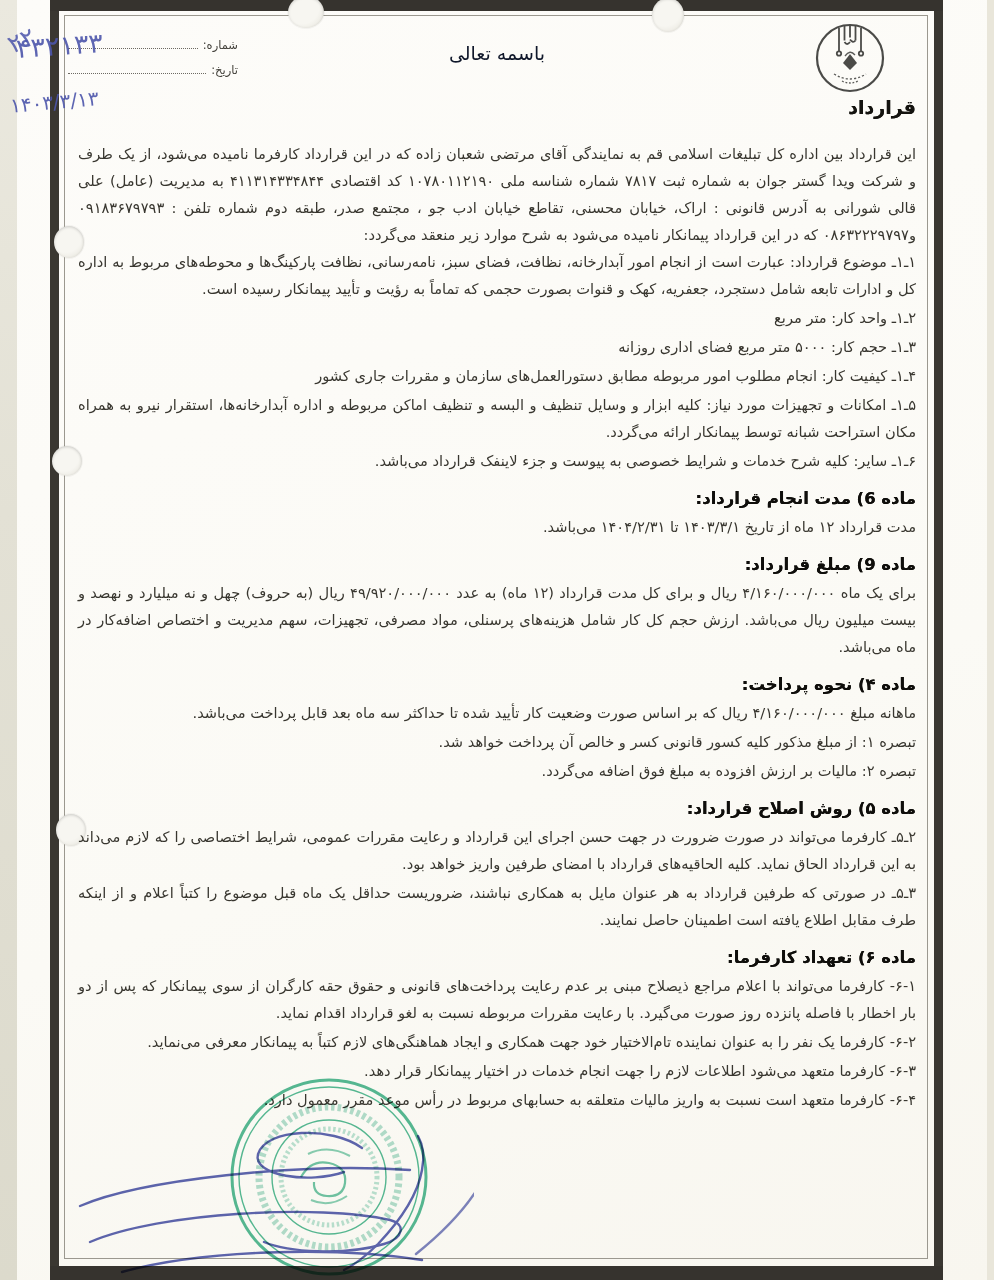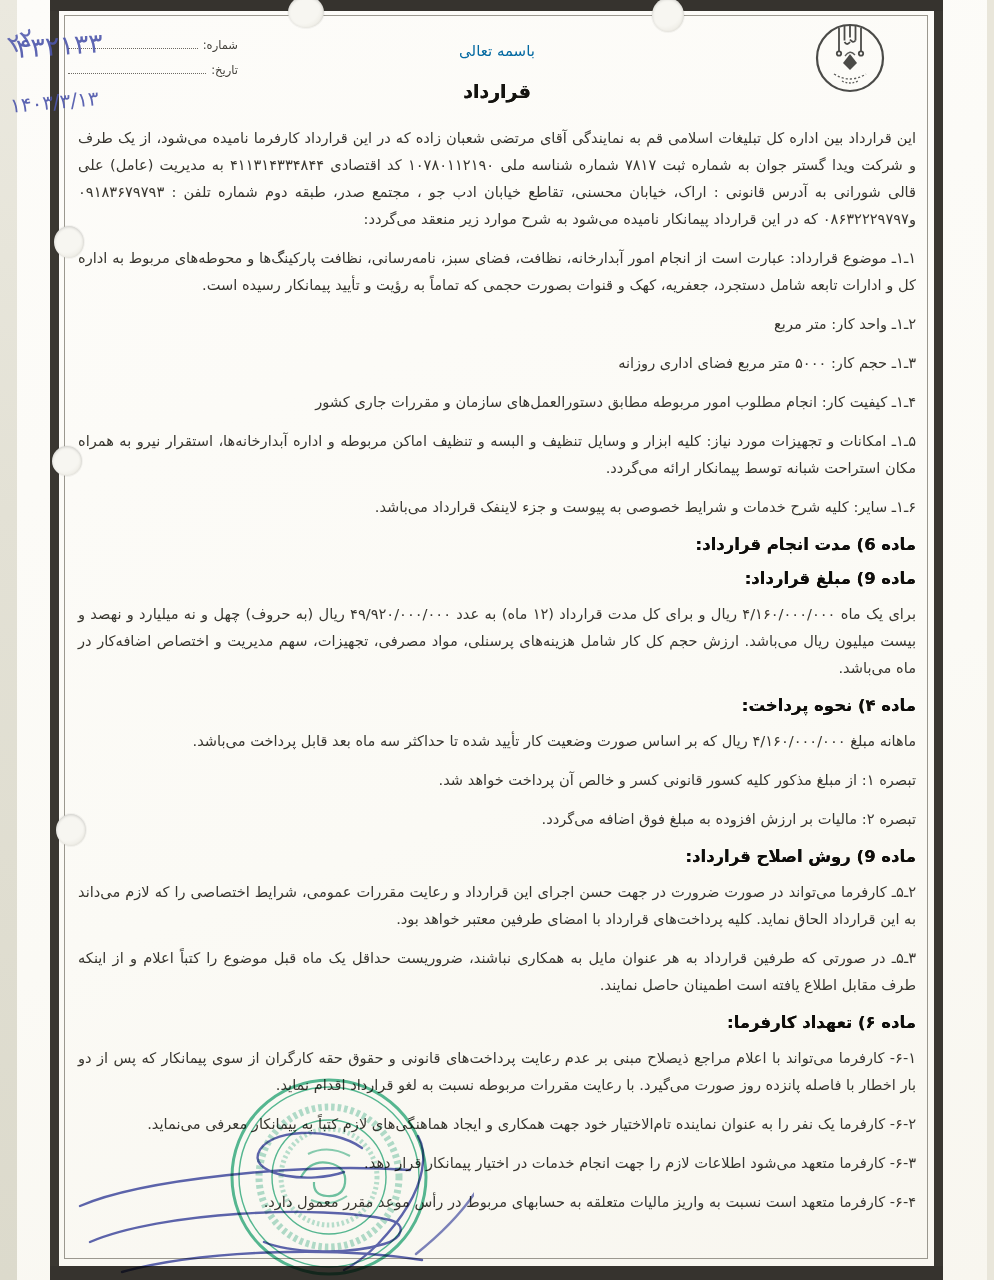--- a/index.html
+++ b/index.html
@@ -35,29 +35,29 @@
     transform:rotate(-24deg);opacity:.85;}
   .hand{color:#4c55ab;position:absolute;white-space:nowrap;opacity:.9;}
   .hand-number{left:-52px;top:-8px;font-size:27px;letter-spacing:7px;transform:rotate(-4deg);}
   .hand-date{left:-58px;top:27px;font-size:20px;letter-spacing:3px;transform:rotate(-5deg);}
   
   .content{position:absolute;left:78px;top:24px;width:838px;direction:rtl;color:#38362f;}
   .hdr-block{position:absolute;left:-10px;top:14px;width:170px;}
   .hdr-row{display:flex;direction:rtl;align-items:flex-end;font-size:11.5px;color:#45433d;
     margin-bottom:11px;position:relative;}
   .dots{flex:1;border-bottom:1.6px dotted #6d6a62;height:1px;margin:0 5px 3px 0;}
-  .bismillah{text-align:center;font-size:15px;margin-top:18px;color:#0369a1;}
-  .doc-title{text-align:center;font-size:19px;font-weight:bold;margin-top:20px;color:#14130f;
+  .bismillah{text-align:center;font-size:19px;margin-top:18px;color:#0f172a;}
+  .doc-title{text-align:right;font-size:19px;font-weight:bold;margin-top:32px;color:#14130f;
     text-shadow:0 0 .5px #14130f;}
   .org-logo{position:absolute;left:auto;right:28px;top:-6px;width:76px;height:80px;}
   .intro,.clause{font-size:14.6px;line-height:27px;text-align:justify;text-justify:inter-word;}
   .intro{margin-top:22px;}
   .section-heading{font-size:16.5px;font-weight:bold;color:#0f0e0b;margin:15px 0 5px;
     text-shadow:0 0 .6px #0f0e0b;}
-  .clause{margin:12px 0 2px;}
+  .clause{margin:0 0 2px;}
   
   .seal{position:absolute;left:206px;top:1070px;width:246px;height:214px;
     mix-blend-mode:multiply;opacity:.88;}
   .signature{position:absolute;left:66px;top:1114px;width:408px;height:166px;
     mix-blend-mode:multiply;opacity:.9;}
 </style>
 </head>
 <body>
 
 <div class="scanner-strip-left"></div>
@@ -124,28 +124,29 @@
   <div class="intro">این قرارداد بین اداره کل تبلیغات اسلامی قم به نمایندگی آقای مرتضی شعبان زاده که در این قرارداد کارفرما نامیده می‌شود، از یک طرف و شرکت ویدا گستر جوان به شماره ثبت ۷۸۱۷ شماره شناسه ملی ۱۰۷۸۰۱۱۲۱۹۰ کد اقتصادی ۴۱۱۳۱۴۳۳۴۸۴۴ به مدیریت (عامل) علی قالی شورانی به آدرس قانونی : اراک، خیابان محسنی، تقاطع خیابان ادب جو ، مجتمع صدر، طبقه دوم شماره تلفن : ۰۹۱۸۳۶۷۹۷۹۳ و۰۸۶۳۲۲۲۹۷۹۷ که در این قرارداد پیمانکار نامیده می‌شود به شرح موارد زیر منعقد می‌گردد:</div>
 
   <div>
       <div class="clause">۱ـ۱ـ موضوع قرارداد: عبارت است از انجام امور آبدارخانه، نظافت، فضای سبز، نامه‌رسانی، نظافت پارکینگ‌ها و محوطه‌های مربوط به اداره کل و ادارات تابعه شامل دستجرد، جعفریه، کهک و قنوات بصورت حجمی که تماماً به رؤیت و تأیید پیمانکار رسیده است.</div>
       <div class="clause">۲ـ۱ـ واحد کار: متر مربع</div>
       <div class="clause">۳ـ۱ـ حجم کار: ۵۰۰۰ متر مربع فضای اداری روزانه</div>
       <div class="clause">۴ـ۱ـ کیفیت کار: انجام مطلوب امور مربوطه مطابق دستورالعمل‌های سازمان و مقررات جاری کشور</div>
       <div class="clause">۵ـ۱ـ امکانات و تجهیزات مورد نیاز: کلیه ابزار و وسایل تنظیف و البسه و تنظیف اماکن مربوطه و اداره آبدارخانه‌ها، استقرار نیرو به همراه مکان استراحت شبانه توسط پیمانکار ارائه می‌گردد.</div>
       <div class="clause">۶ـ۱ـ سایر: کلیه شرح خدمات و شرایط خصوصی به پیوست و جزء لاینفک قرارداد می‌باشد.</div>
       <div class="section-heading">ماده 6) مدت انجام قرارداد:</div>
+      <div class="clause">مدت قرارداد ۱۲ ماه از تاریخ ۱۴۰۳/۳/۱ تا ۱۴۰۴/۲/۳۱ می‌باشد.</div>
       <div class="section-heading">ماده 9) مبلغ قرارداد:</div>
       <div class="clause">برای یک ماه ۴/۱۶۰/۰۰۰/۰۰۰ ریال و برای کل مدت قرارداد (۱۲ ماه) به عدد ۴۹/۹۲۰/۰۰۰/۰۰۰ ریال (به حروف) چهل و نه میلیارد و نهصد و بیست میلیون ریال می‌باشد. ارزش حجم کل کار شامل هزینه‌های پرسنلی، مواد مصرفی، تجهیزات، سهم مدیریت و اختصاص اضافه‌کار در ماه می‌باشد.</div>
       <div class="section-heading">ماده ۴) نحوه پرداخت:</div>
       <div class="clause">ماهانه مبلغ ۴/۱۶۰/۰۰۰/۰۰۰ ریال که بر اساس صورت وضعیت کار تأیید شده تا حداکثر سه ماه بعد قابل پرداخت می‌باشد.</div>
       <div class="clause">تبصره ۱: از مبلغ مذکور کلیه کسور قانونی کسر و خالص آن پرداخت خواهد شد.</div>
       <div class="clause">تبصره ۲: مالیات بر ارزش افزوده به مبلغ فوق اضافه می‌گردد.</div>
-      <div class="section-heading">ماده 9) روش اصلاح قرارداد:</div>
-      <div class="clause">۲ـ۵ـ کارفرما می‌تواند در صورت ضرورت در جهت حسن اجرای این قرارداد و رعایت مقررات عمومی، شرایط اختصاصی را که لازم می‌داند به این قرارداد الحاق نماید. کلیه پرداخت‌های قرارداد با امضای طرفین معتبر خواهد بود.</div>
+      <div class="section-heading">ماده ۵) روش اصلاح قرارداد:</div>
+      <div class="clause">۲ـ۵ـ کارفرما می‌تواند در صورت ضرورت در جهت حسن اجرای این قرارداد و رعایت مقررات عمومی، شرایط اختصاصی را که لازم می‌داند به این قرارداد الحاق نماید. کلیه الحاقیه‌های قرارداد با امضای طرفین واریز خواهد بود.</div>
       <div class="clause">۳ـ۵ـ در صورتی که طرفین قرارداد به هر عنوان مایل به همکاری نباشند، ضروریست حداقل یک ماه قبل موضوع را کتباً اعلام و از اینکه طرف مقابل اطلاع یافته است اطمینان حاصل نمایند.</div>
       <div class="section-heading">ماده ۶) تعهداد کارفرما:</div>
       <div class="clause">۱‏-‏۶‏- کارفرما می‌تواند با اعلام مراجع ذیصلاح مبنی بر عدم رعایت پرداخت‌های قانونی و حقوق حقه کارگران از سوی پیمانکار که پس از دو بار اخطار با فاصله پانزده روز صورت می‌گیرد. با رعایت مقررات مربوطه نسبت به لغو قرارداد اقدام نماید.</div>
       <div class="clause">۲‏-‏۶‏- کارفرما یک نفر را به عنوان نماینده تام‌الاختیار خود جهت همکاری و ایجاد هماهنگی‌های لازم کتباً به پیمانکار معرفی می‌نماید.</div>
       <div class="clause">۳‏-‏۶‏- کارفرما متعهد می‌شود اطلاعات لازم را جهت انجام خدمات در اختیار پیمانکار قرار دهد.</div>
       <div class="clause">۴‏-‏۶‏- کارفرما متعهد است نسبت به واریز مالیات متعلقه به حسابهای مربوط در رأس موعد مقرر معمول دارد.</div>
     </div>
 </div>
 
 <svg class="seal" viewBox="0 0 246 214">

